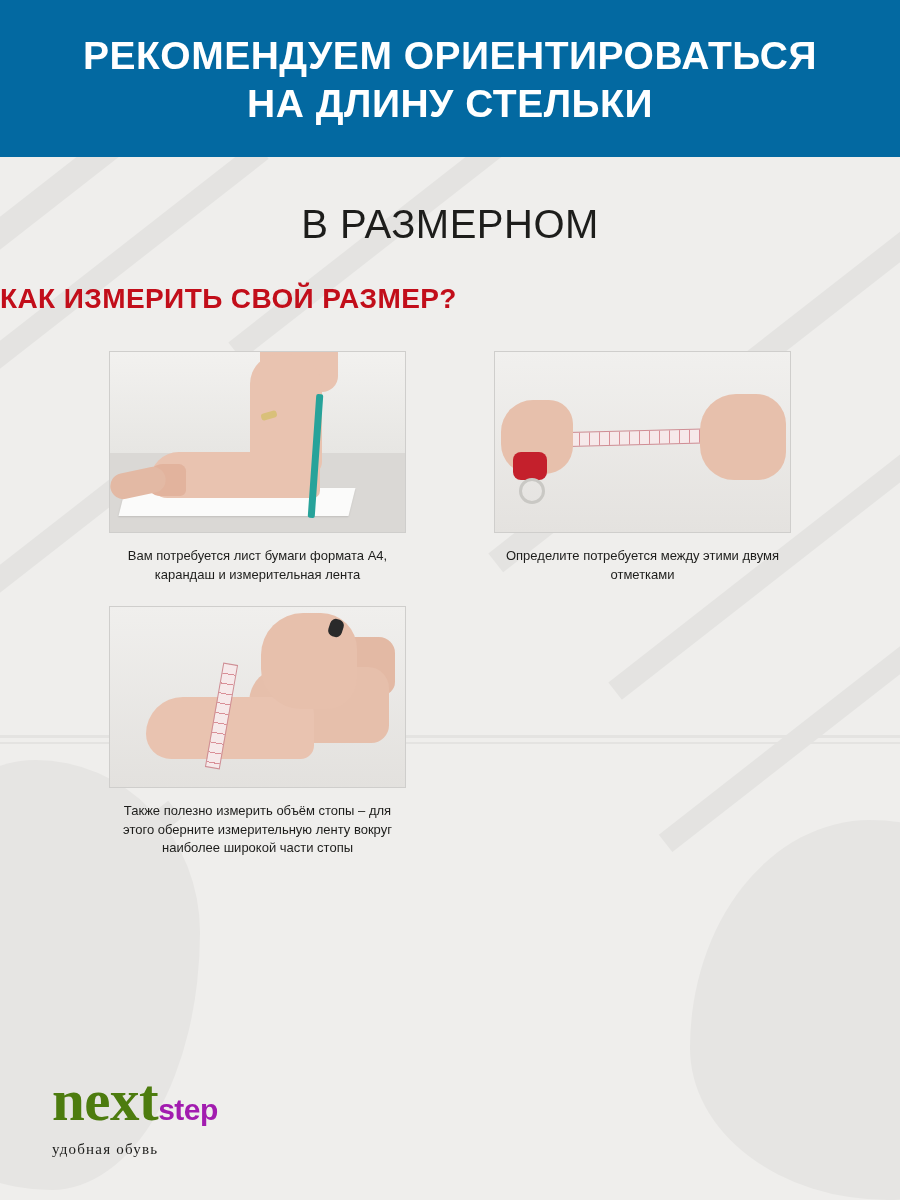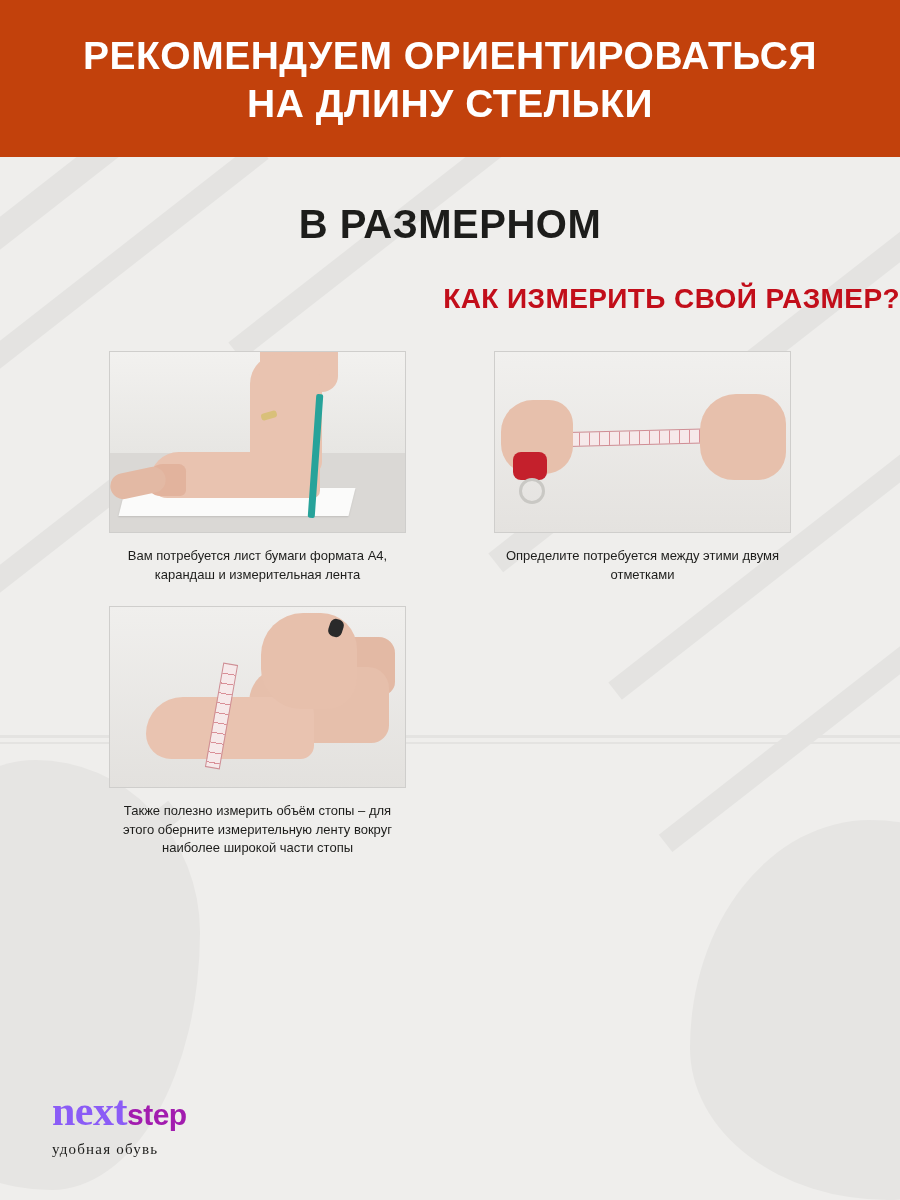--- a/index.html
+++ b/index.html
@@ -48,21 +48,21 @@
   }
   .bg-l1 { left: 0; top: 735px; width: 900px; }
   .bg-l2 { left: 0; top: 742px; width: 900px; height: 2px; }
 
   
   .content {
     position: relative;
     z-index: 2;
   }
   .header-banner {
-    background: #c2410c;
+    background: #0369a1;
     width: 100%;
     padding: 32px 40px 30px;
     box-sizing: border-box;
     text-align: center;
   }
   .header-banner .hl {
     color: #ffffff;
     font-size: 39px;
     font-weight: bold;
     letter-spacing: 0.5px;
@@ -70,28 +70,28 @@
     text-transform: uppercase;
   }
 
   .subtitle-block {
     text-align: center;
     margin-top: 38px;
   }
   .subtitle-block .st {
     color: #1d1d1b;
     font-size: 40px;
-    font-weight: bold;
+    font-weight: normal;
     line-height: 1.45;
     letter-spacing: 0.5px;
     text-transform: uppercase;
   }
 
   .question {
-    text-align: right;
+    text-align: left;
     margin-top: 30px;
     color: #c20e1a;
     font-size: 28px;
     font-weight: bold;
     letter-spacing: 0.4px;
     text-transform: uppercase;
   }
 
   
   .steps {
@@ -279,22 +279,22 @@
     position: absolute;
     left: 52px;
     bottom: 42px;
     z-index: 3;
   }
   .logo-row {
     display: flex;
     align-items: baseline;
   }
   .logo-next {
-    color: #8b5cf6;
-    font-size: 42px;
+    color: #4d7c0f;
+    font-size: 59px;
     font-weight: bold;
     font-family: "Liberation Serif", serif;
     letter-spacing: -0.5px;
   }
   .logo-step {
     color: #a21caf;
     font-size: 30px;
     font-weight: bold;
     font-family: Liberation Sans, sans-serif;
     letter-spacing: -0.5px;

